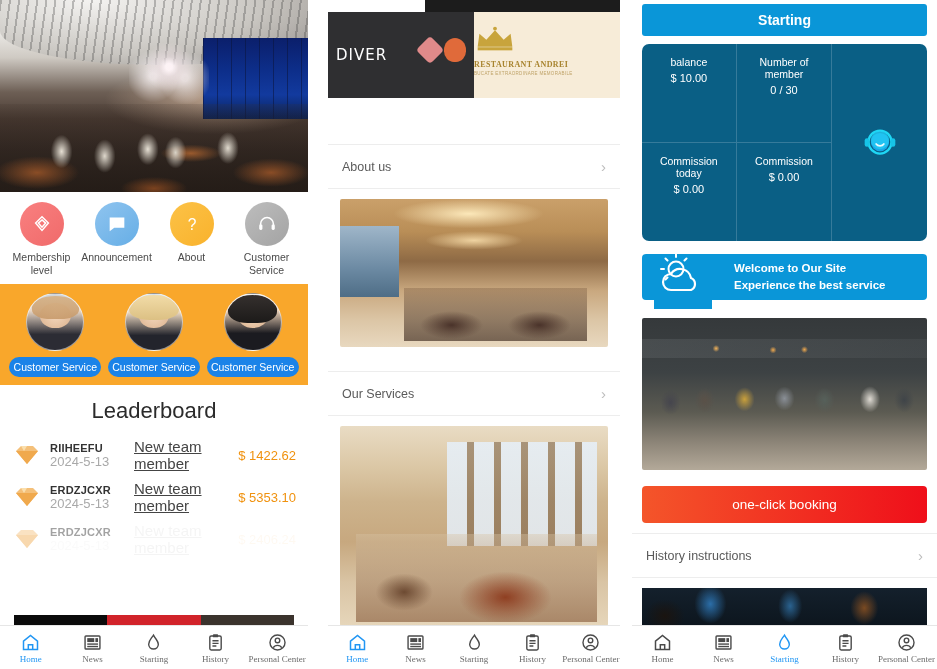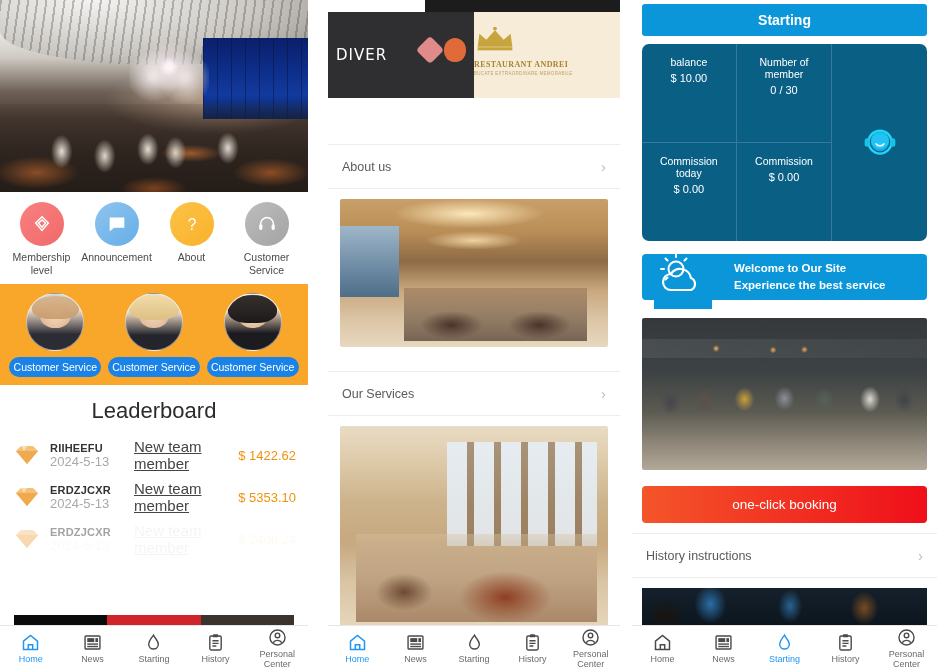--- a/index.html
+++ b/index.html
@@ -131,21 +131,21 @@
   .fade-row2{ opacity:.12; }
 
   
   .tabbar{
     position:absolute; left:0; right:0; bottom:0; height:44px;
     background:#fff; border-top:1px solid #e6e6e6;
     display:flex; align-items:center; justify-content:space-around;
   }
   .tab{ text-align:center; flex:1; cursor:pointer; }
   .tab svg{ display:block; margin:0 auto 1px; }
-  .tab-label{ font-size:9px; color:#6b6b6b; }
+  .tab-label{ font-size:9px; color:#6b6b6b;font-family:Liberation Serif, serif; }
   .tab.active .tab-label{ color:#2196f3; }
 
   
   .colorstrip{ position:absolute; left:14px; right:14px; bottom:44px; height:10px; display:flex; }
   .colorstrip i{ flex:1; display:block; }
 
   
   .logo-strip{ display:flex; height:86px; }
   .logo-a{ flex:1; background:#2f2f31; position:relative; overflow:hidden; }
   .logo-a .txt{

